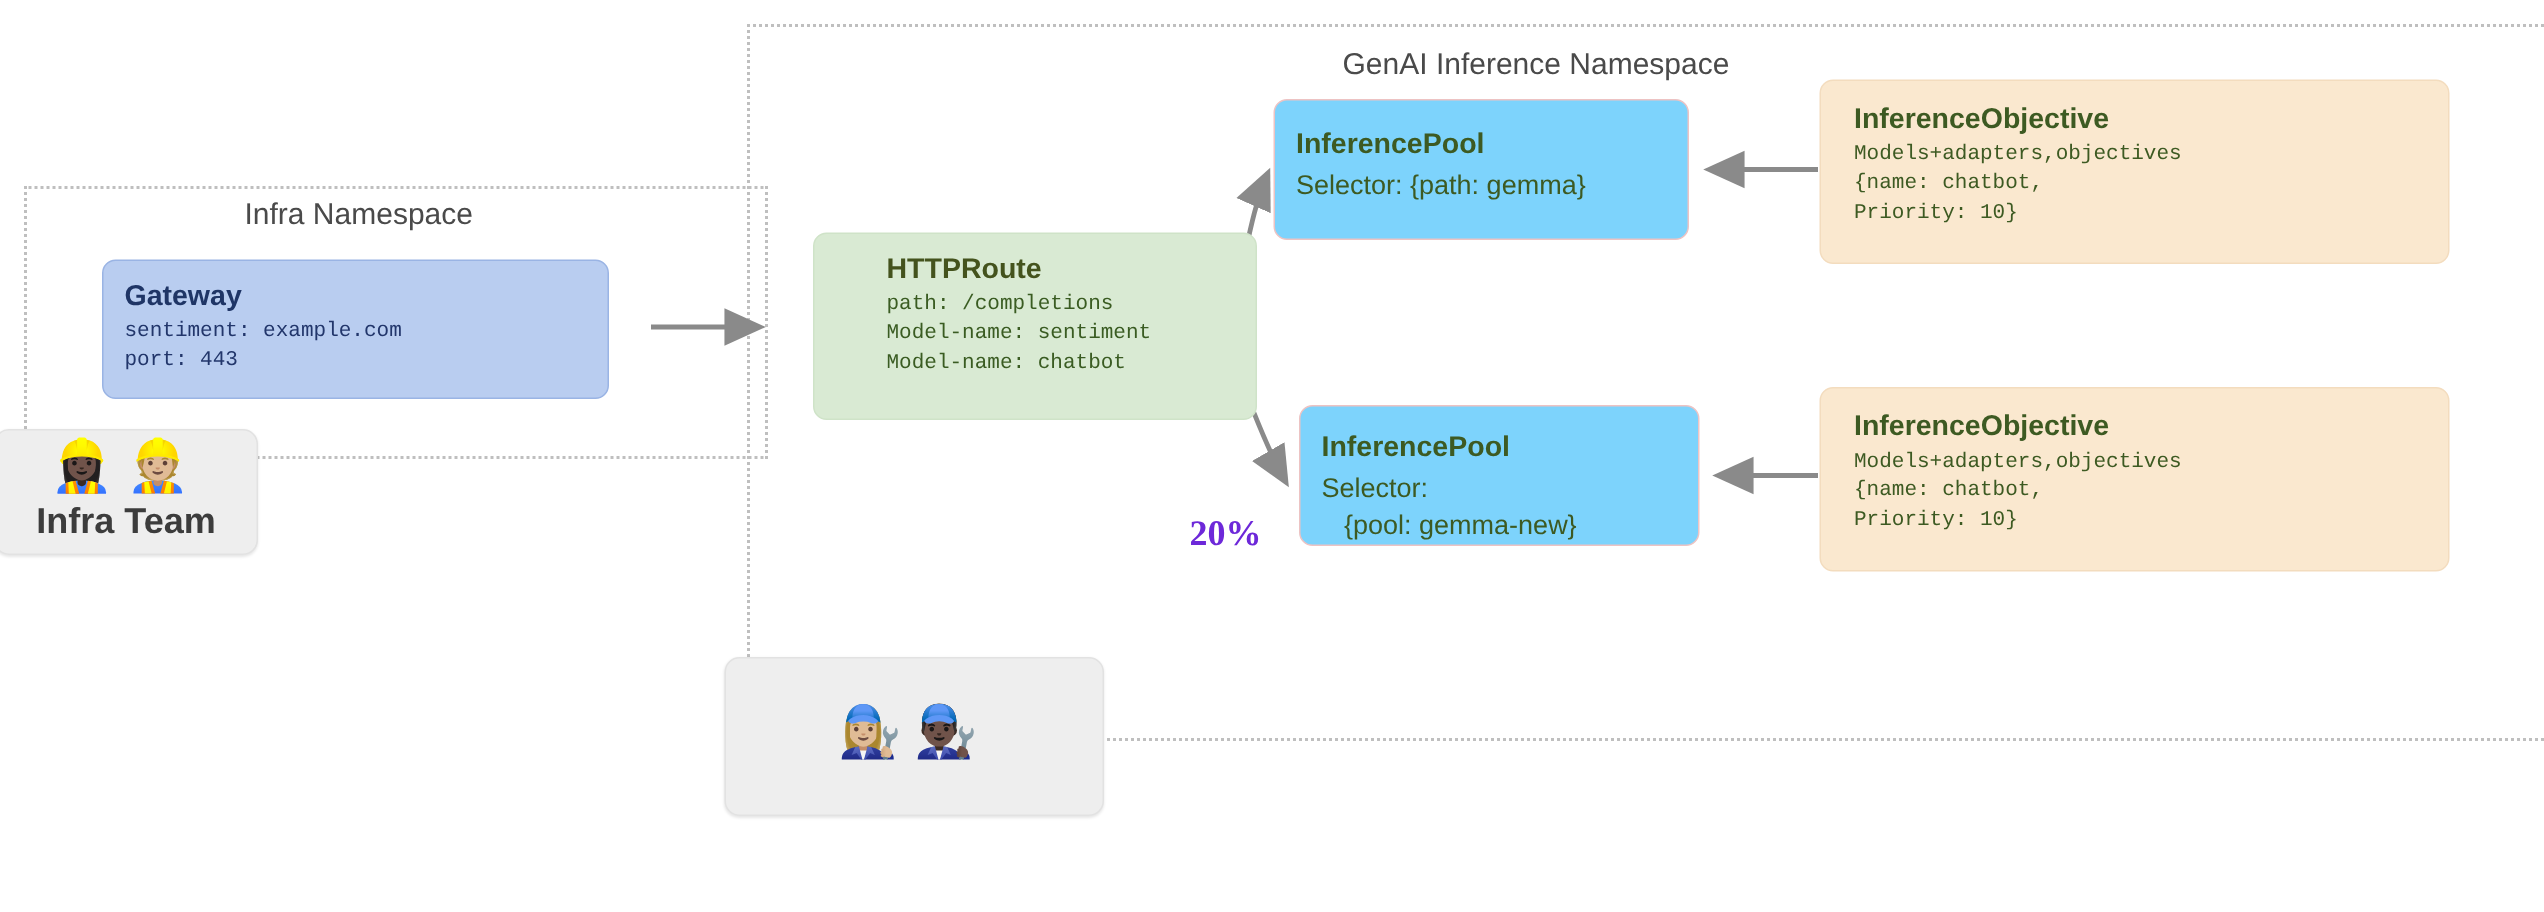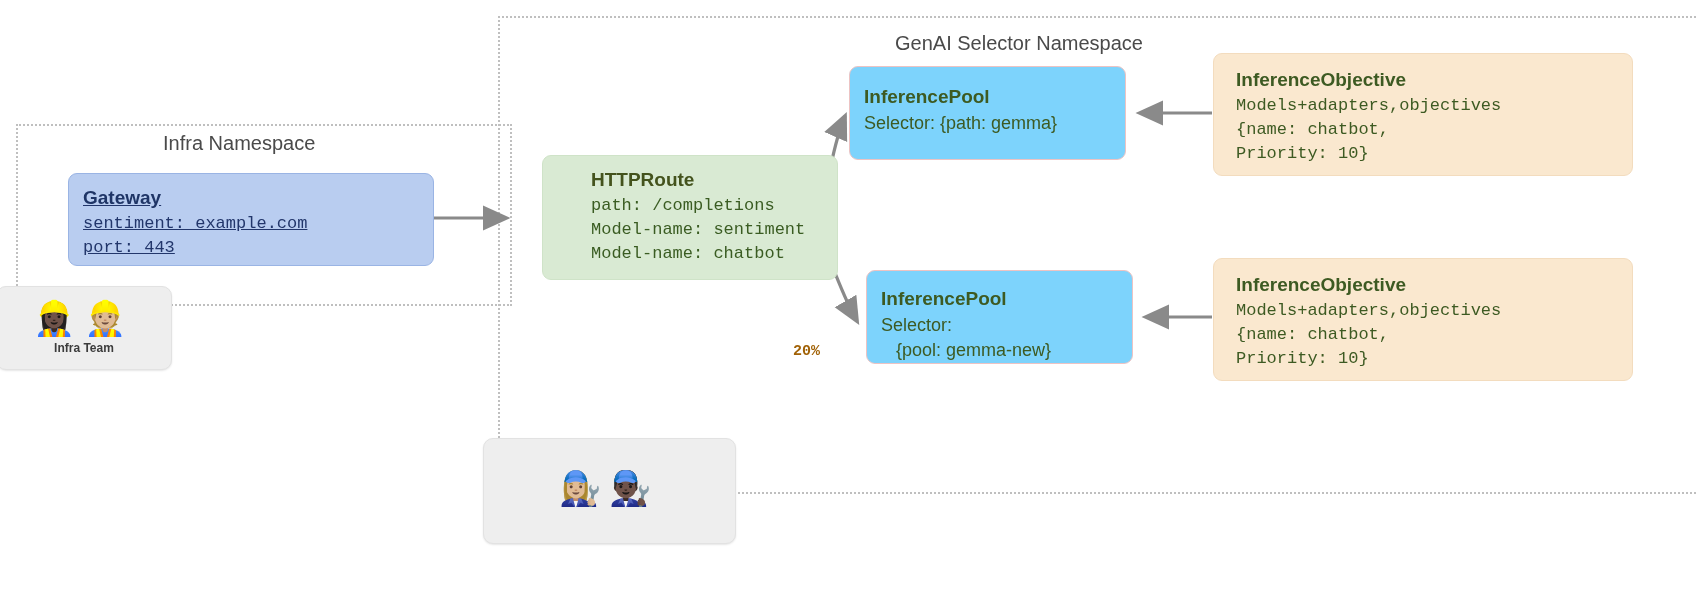--- a/index.html
+++ b/index.html
@@ -47,21 +47,21 @@
   }
   .node .title {
     font-size: 19px;
     font-weight: bold;
     font-family: "Liberation Sans", sans-serif;
     line-height: 1.45;
     white-space: nowrap;
   }
   .node .mono {
     font-family: "Liberation Mono", monospace;
-    font-size: 17px;
+    font-size: 14px;
     line-height: 1.42;
     white-space: pre;
   }
   .node .sans {
     font-family: "Liberation Sans", sans-serif;
     font-size: 18px;
     line-height: 1.42;
     white-space: pre;
   }
   
@@ -107,65 +107,65 @@
     justify-content: center;
   }
   .team .emojis {
     font-size: 34px;
     line-height: 1;
     letter-spacing: 8px;
     margin-bottom: 6px;
     font-family: "DejaVu Sans", sans-serif;
   }
   .team .team-label {
-    font-size: 12px;
+    font-size: 24px;
     font-weight: bold;
     color: #3c3c3c;
     font-family: "Liberation Sans", sans-serif;
     white-space: nowrap;
   }
   
   .weight {
     position: absolute;
-    font-size: 15px;
+    font-size: 24px;
     font-weight: bold;
-    color: #a16207;
-    font-family: Liberation Mono, monospace;
+    color: #6d28d9;
+    font-family: Liberation Serif, serif;
   }
 </style>
 </head>
 <body>
 
 <div id="canvas">
 
   <div class="ns" style="left:16px; top:124px; width:496px; height:182px;"></div>
   <div class="ns-title" style="left:163px; top:132px;">Infra Namespace</div>
 
   <div class="ns" style="left:498px; top:16px; width:1198px; height:478px; border-right:none;"></div>
-  <div class="ns-title" style="left:895px; top:32px;">GenAI Selector Namespace</div>
+  <div class="ns-title" style="left:895px; top:32px;">GenAI Inference Namespace</div>
 
   <svg class="edges" viewBox="0 0 1696 608" xmlns="http://www.w3.org/2000/svg">
     <defs>
       <marker id="ah" markerWidth="9" markerHeight="9" refX="7.2" refY="4.5" orient="auto" markerUnits="strokeWidth">
         <path d="M0,0.6 L8.6,4.5 L0,8.4 z" fill="#8a8a8a"></path>
       </marker>
     </defs>
 
     <path d="M434,218 L506,218" stroke="#8a8a8a" stroke-width="3.2" fill="none" marker-end="url(#ah)"></path>
 
     <path d="M815,215 C828,200 830,150 845,116" stroke="#8a8a8a" stroke-width="3.2" fill="none" marker-end="url(#ah)"></path>
 
     <path d="M815,232 C830,252 838,288 857,321" stroke="#8a8a8a" stroke-width="3.2" fill="none" marker-end="url(#ah)"></path>
 
     <path d="M1212,113 L1140,113" stroke="#8a8a8a" stroke-width="3.2" fill="none" marker-end="url(#ah)"></path>
 
     <path d="M1212,317 L1146,317" stroke="#8a8a8a" stroke-width="3.2" fill="none" marker-end="url(#ah)"></path>
   </svg>
 
-  <div class="node n-gateway" style="left:68px; top:173px; width:366px; height:93px;text-decoration:underline;">
+  <div class="node n-gateway" style="left:68px; top:173px; width:338px; height:93px;">
     <div class="title">Gateway</div>
     <div class="mono">sentiment: example.com</div>
     <div class="mono">port: 443</div>
   </div>
 
   <div class="node n-httproute" style="left:542px; top:155px; width:296px; height:125px;padding-left:48px;">
     <div class="title">HTTPRoute</div>
     <div class="mono">path: /completions</div>
     <div class="mono">Model-name: sentiment</div>
     <div class="mono">Model-name: chatbot</div>

